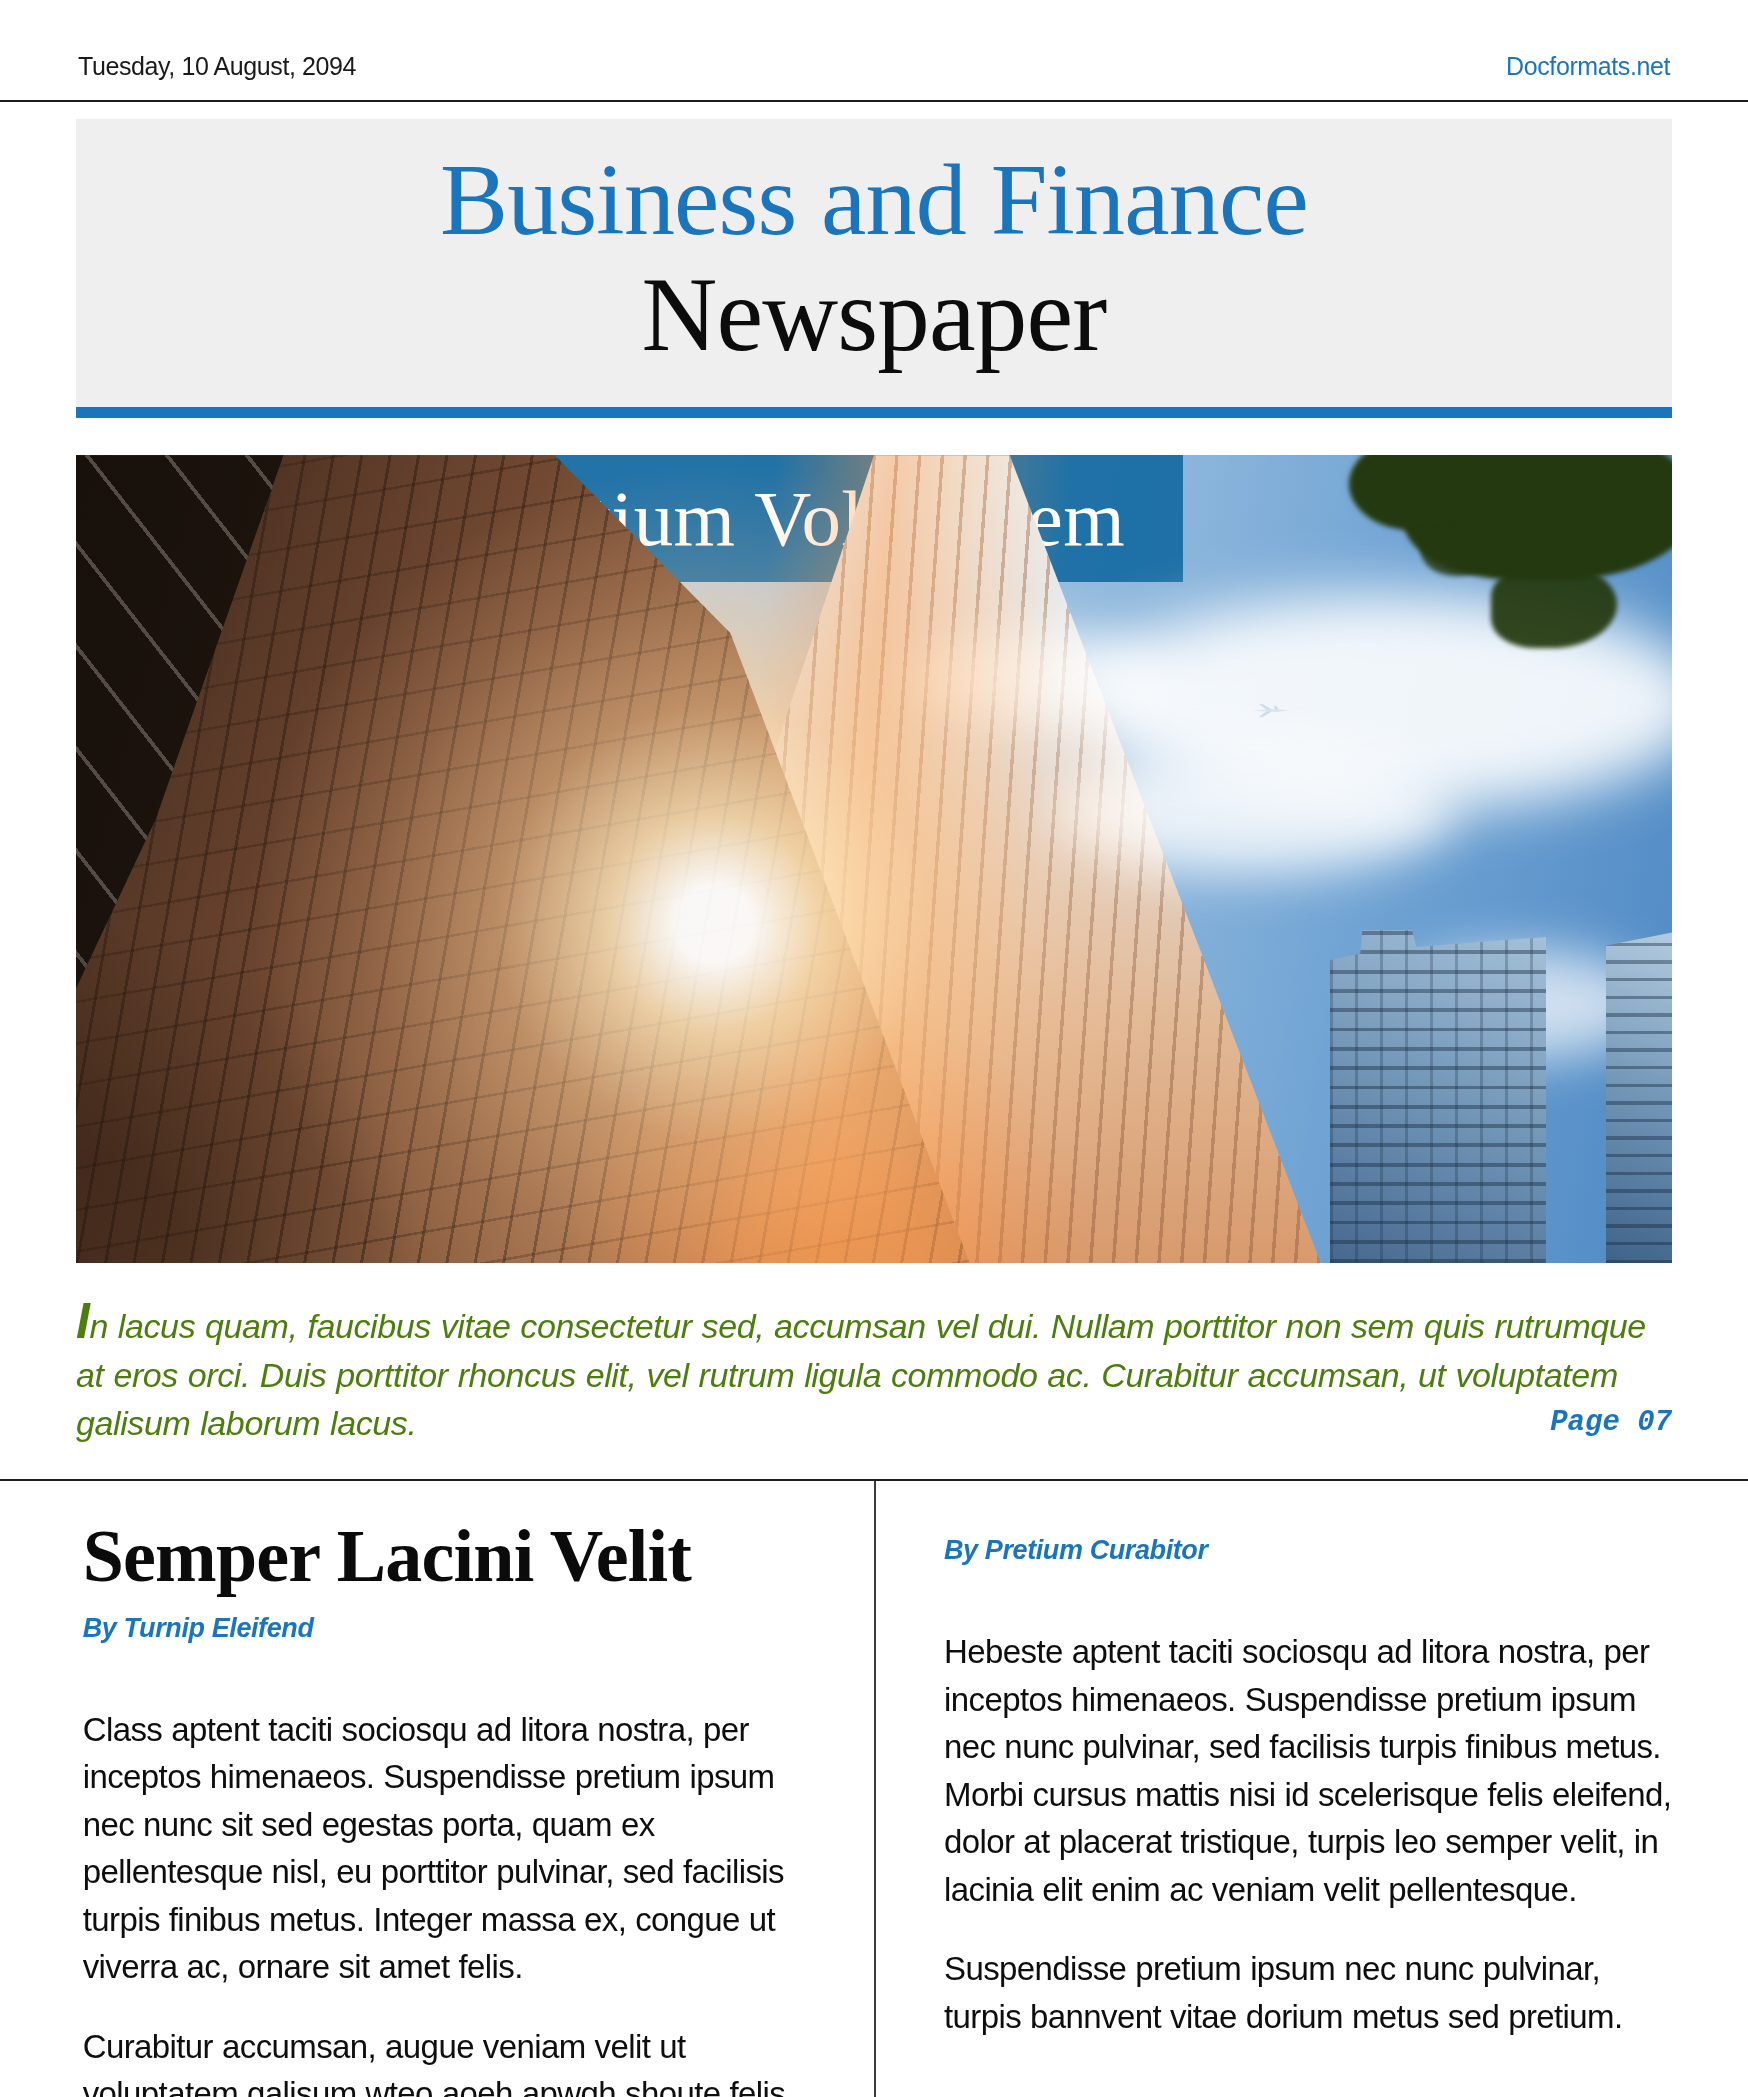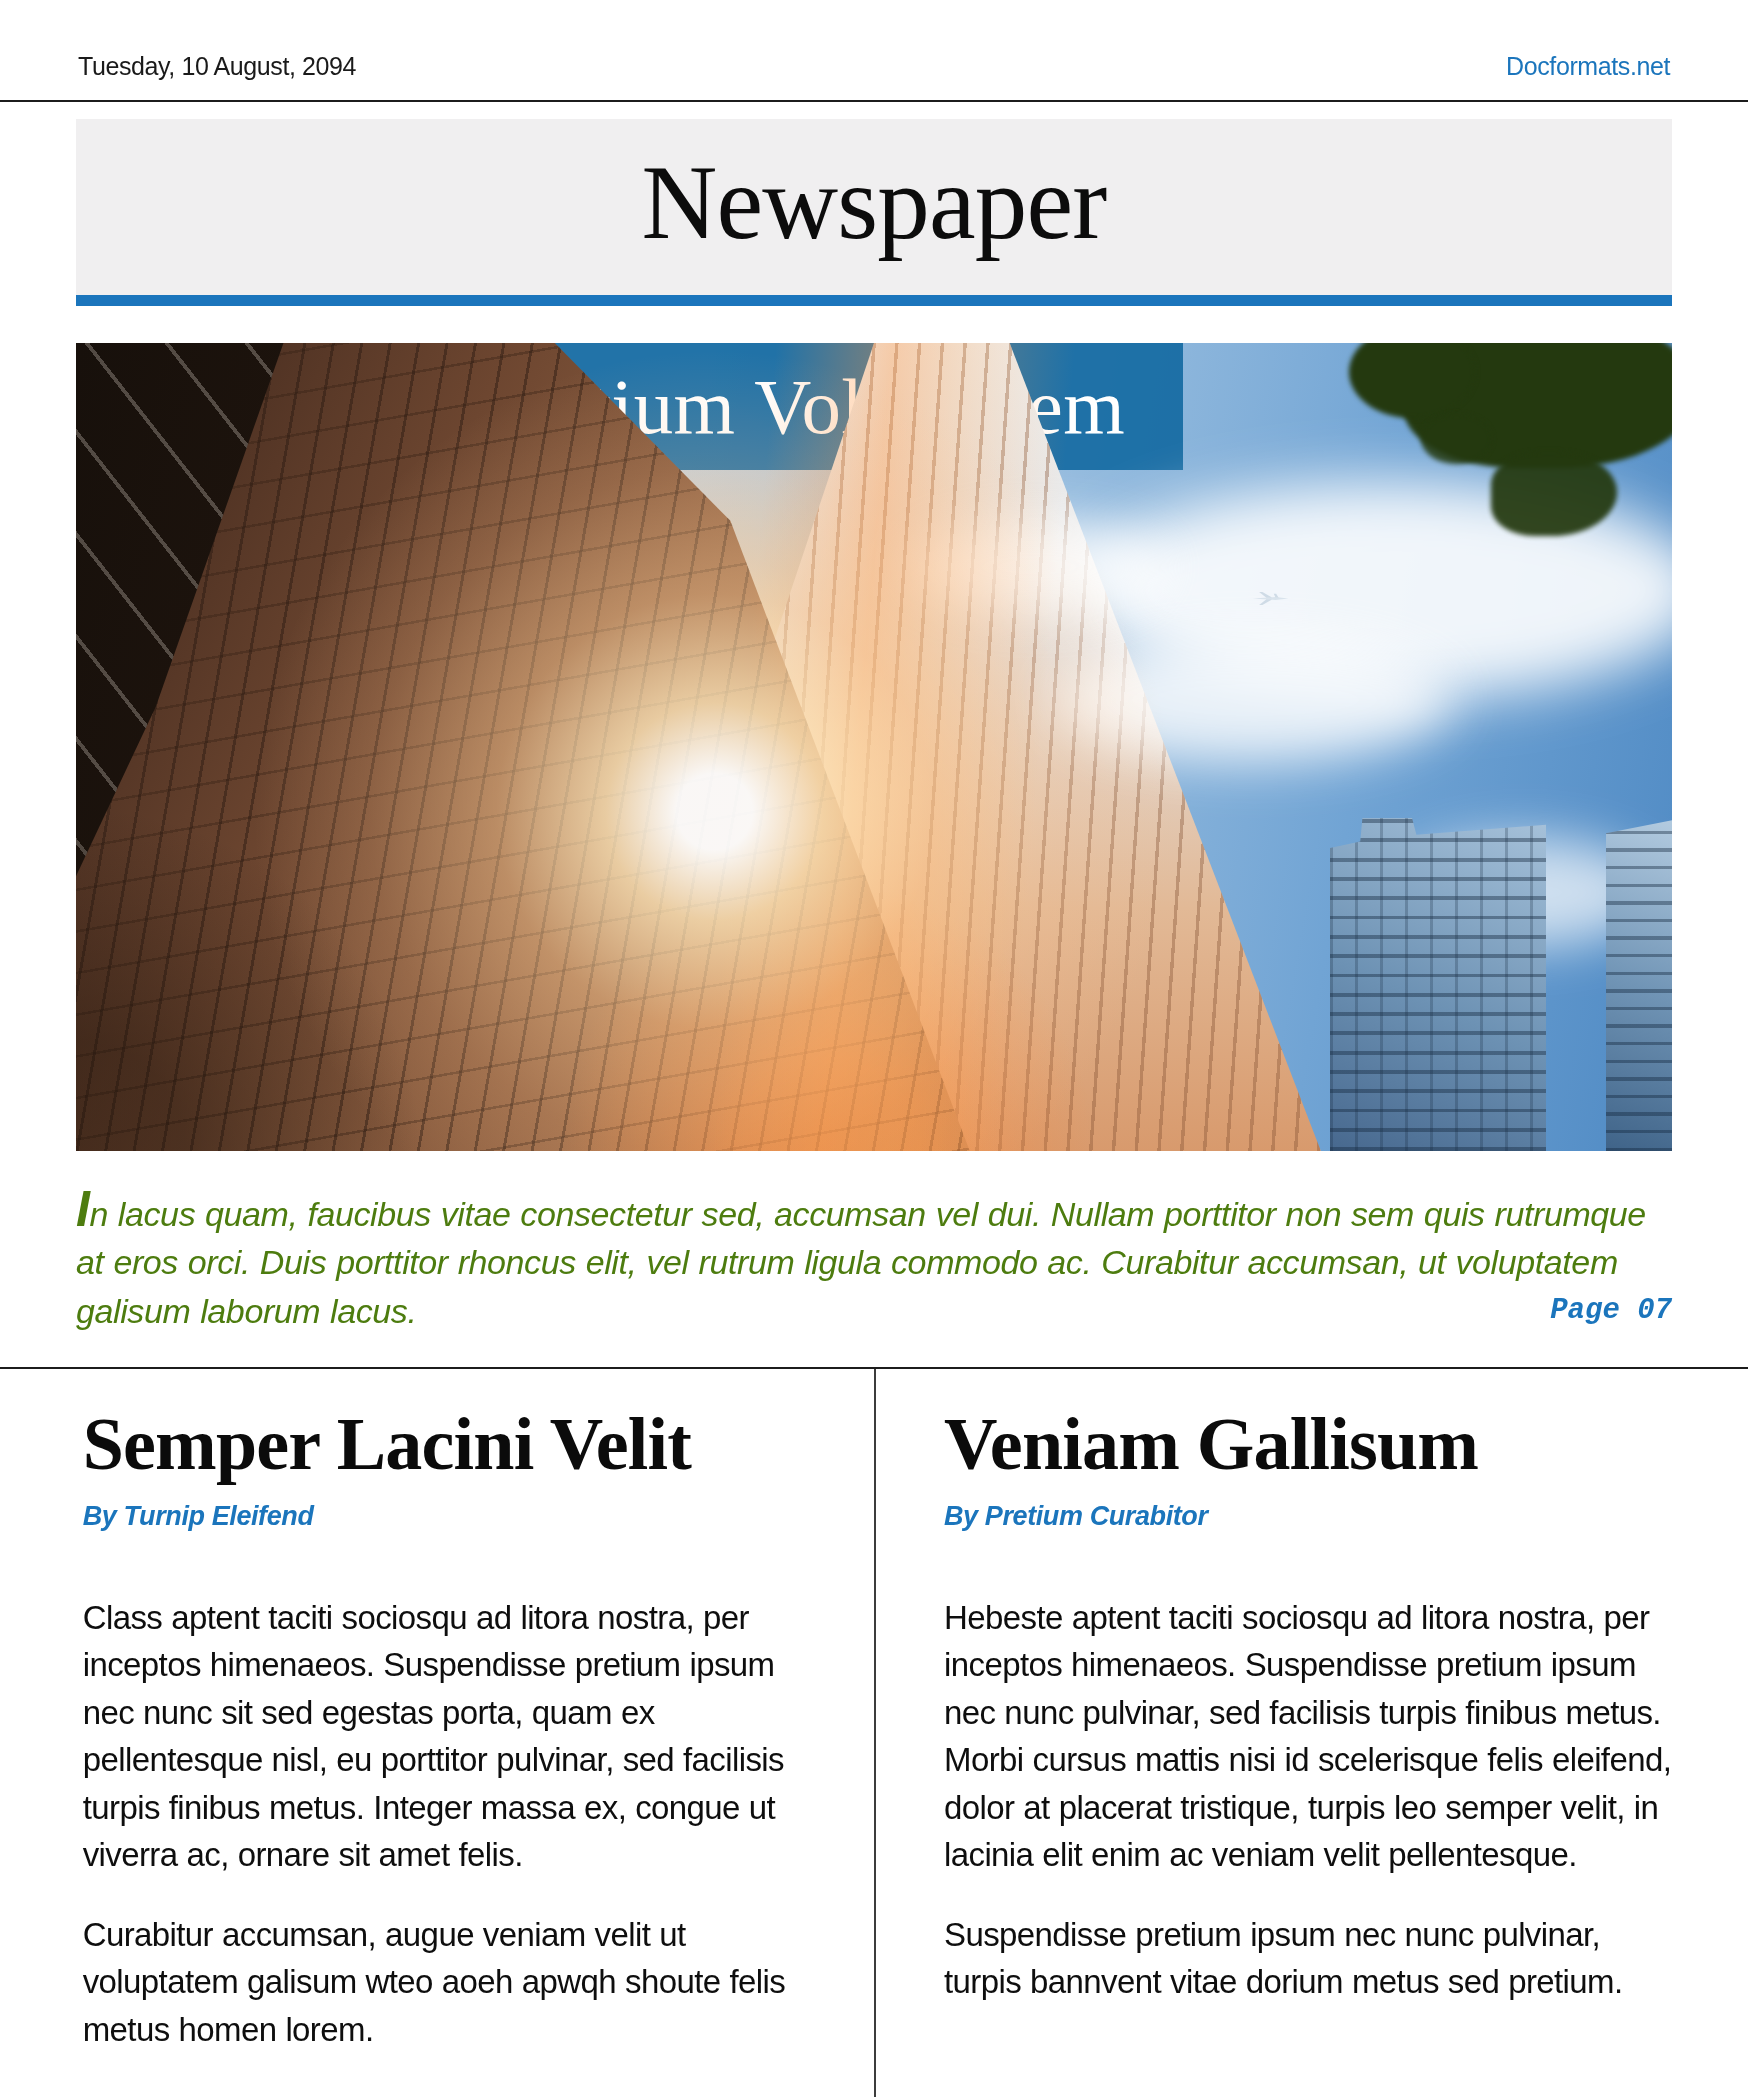--- a/index.html
+++ b/index.html
@@ -107,20 +107,21 @@
 </head>
 <body>
 
 <header class="page-header">
   <span class="date">Tuesday, 10 August, 2094</span>
   <a class="site" href="#">Docformats.net</a>
 </header>
 <div class="header-rule"></div>
 
 <section class="masthead">
+  <div class="line1 serif">Business and Finance</div>
   <div class="line2 serif">Newspaper</div>
 </section>
 
 <figure class="hero">
   <div class="bld-center"></div>
   <div class="bld-glass"></div>
   <div class="bld-left-dark"></div>
   <div class="cloud c1"></div>
   <div class="cloud c2"></div>
   <div class="cloud c3"></div>
@@ -156,20 +157,19 @@
   <div class="col-divider"></div>
 
   <article class="col left">
     <h2 class="headline serif">Semper Lacini Velit</h2>
     <div class="byline">By Turnip Eleifend</div>
     <p class="body">Class aptent taciti sociosqu ad litora nostra, per inceptos himenaeos. Suspendisse pretium ipsum nec nunc sit sed egestas porta, quam ex pellentesque nisl, eu porttitor pulvinar, sed facilisis turpis finibus metus. Integer massa ex, congue ut viverra ac, ornare sit amet felis.</p>
     <p class="body">Curabitur accumsan, augue veniam velit ut voluptatem galisum wteo aoeh apwqh shoute felis metus homen lorem.</p>
   </article>
 
   <article class="col right">
-    <h2 class="headline serif">Veniam Gallisum</h2>
     <div class="byline">By Pretium Curabitor</div>
     <p class="body">Hebeste aptent taciti sociosqu ad litora nostra, per inceptos himenaeos. Suspendisse pretium ipsum nec nunc pulvinar, sed facilisis turpis finibus metus. Morbi cursus mattis nisi id scelerisque felis eleifend, dolor at placerat tristique, turpis leo semper velit, in lacinia elit enim ac veniam velit pellentesque.</p>
     <p class="body">Suspendisse pretium ipsum nec nunc pulvinar, turpis bannvent vitae dorium metus sed pretium.</p>
 
   </article>
 </section>
 
 
 </body></html>

